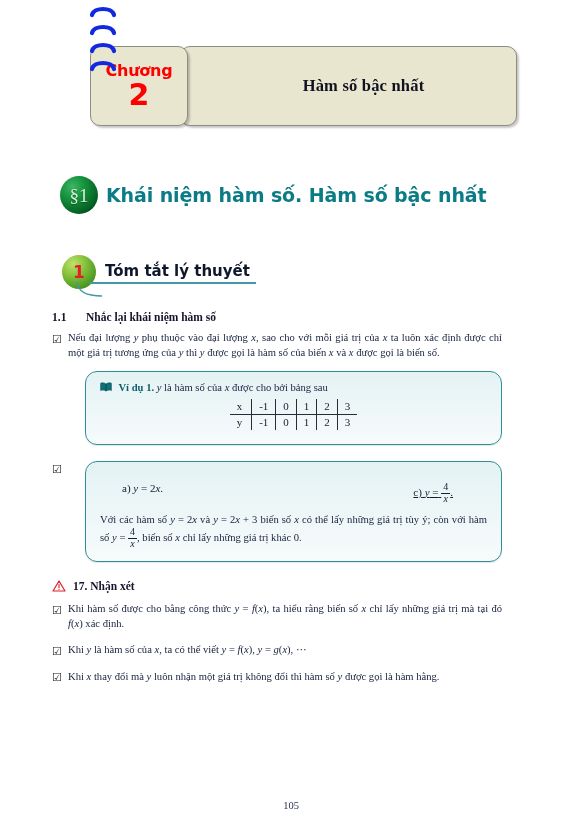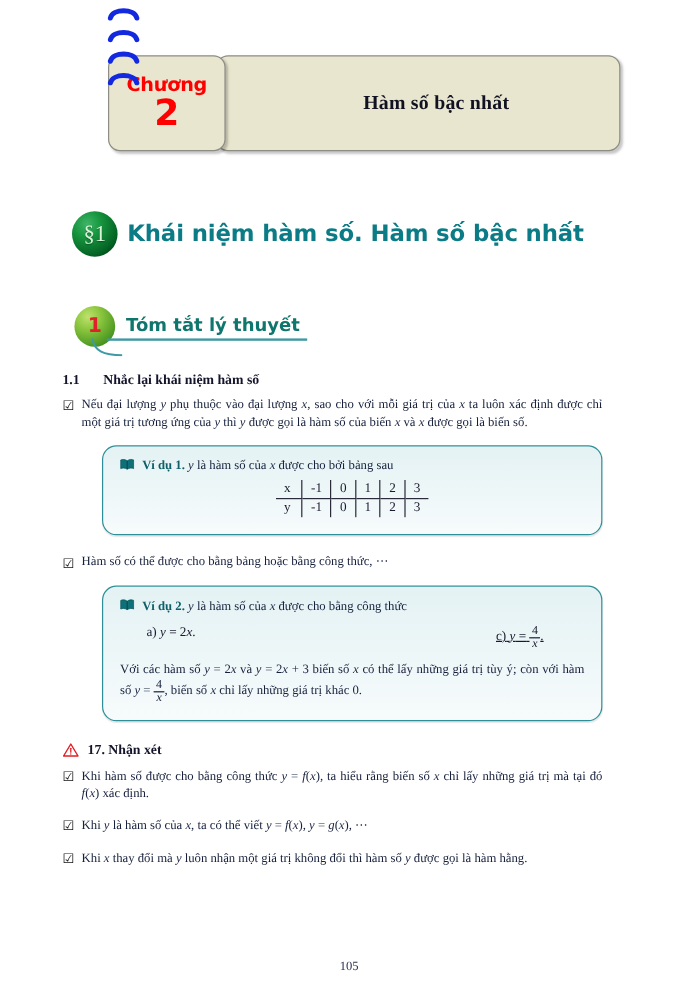--- a/index.html
+++ b/index.html
@@ -118,21 +118,21 @@
     font-family: "DejaVu Sans", "Liberation Sans", sans-serif;
     font-size: 17px; font-weight: bold;
     color: #e0202a;
     line-height: 1;
   }
   .part-title-wrap { margin-left: 9px; position: relative; }
   .part-title {
     font-family: "DejaVu Sans", "Liberation Sans", sans-serif;
     font-weight: bold;
     font-size: 15px;
-    color: #0f766e;
+    color: #0f172a;
     display: block;
     padding-bottom: 2px;
   }
   .part-underline {
     position: absolute; left: -16px; right: -6px; bottom: -2px;
     height: 2px; background: #3f9aa3;
   }
 
   
   .content { position: absolute; left: 0; top: 311px; width: 540px; }
@@ -317,31 +317,23 @@
         <td>1</td>
         <td>2</td>
         <td>3</td>
       </tr>
     </tbody>
       </table>
   </div>
 
   <div class="bullet-item" style="margin-top:16px">
     <span class="chk">☑</span>
-    <span>Hàm số có thể được cho bằng bảng hoặc bằng công thức, ⋯</span>
   </div>
 
   <div class="exbox">
-    <div class="exbox-title">
-      <svg class="book-icon" width="12" height="10" viewBox="0 0 14 11">
-        <path d="M7,2 C5,0.4 2.2,0.4 0.7,1.2 L0.7,9.6 C2.2,8.8 5,8.8 7,10.2 C9,8.8 11.8,8.8 13.3,9.6 L13.3,1.2 C11.8,0.4 9,0.4 7,2 Z" fill="#0e7078" stroke="#0a565c" stroke-width="0.7"></path>
-        <path d="M7,2 L7,10.2" stroke="#073c41" stroke-width="0.8"></path>
-      </svg>
-      <span>Ví dụ 2.</span><span class="rest"> <i>y</i> là hàm số của <i>x</i> được cho bằng công thức</span>
-    </div>
 
     <div class="formula-row">
       <div class="cell">
         <span>a)</span>
         <span><i>y</i> = 2<i>x</i>.</span>
       </div>
       <div class="cell c3" style="padding-right:34px">
         <span>c)</span>
         <span><i>y</i> =</span>
         <span class="frac">

